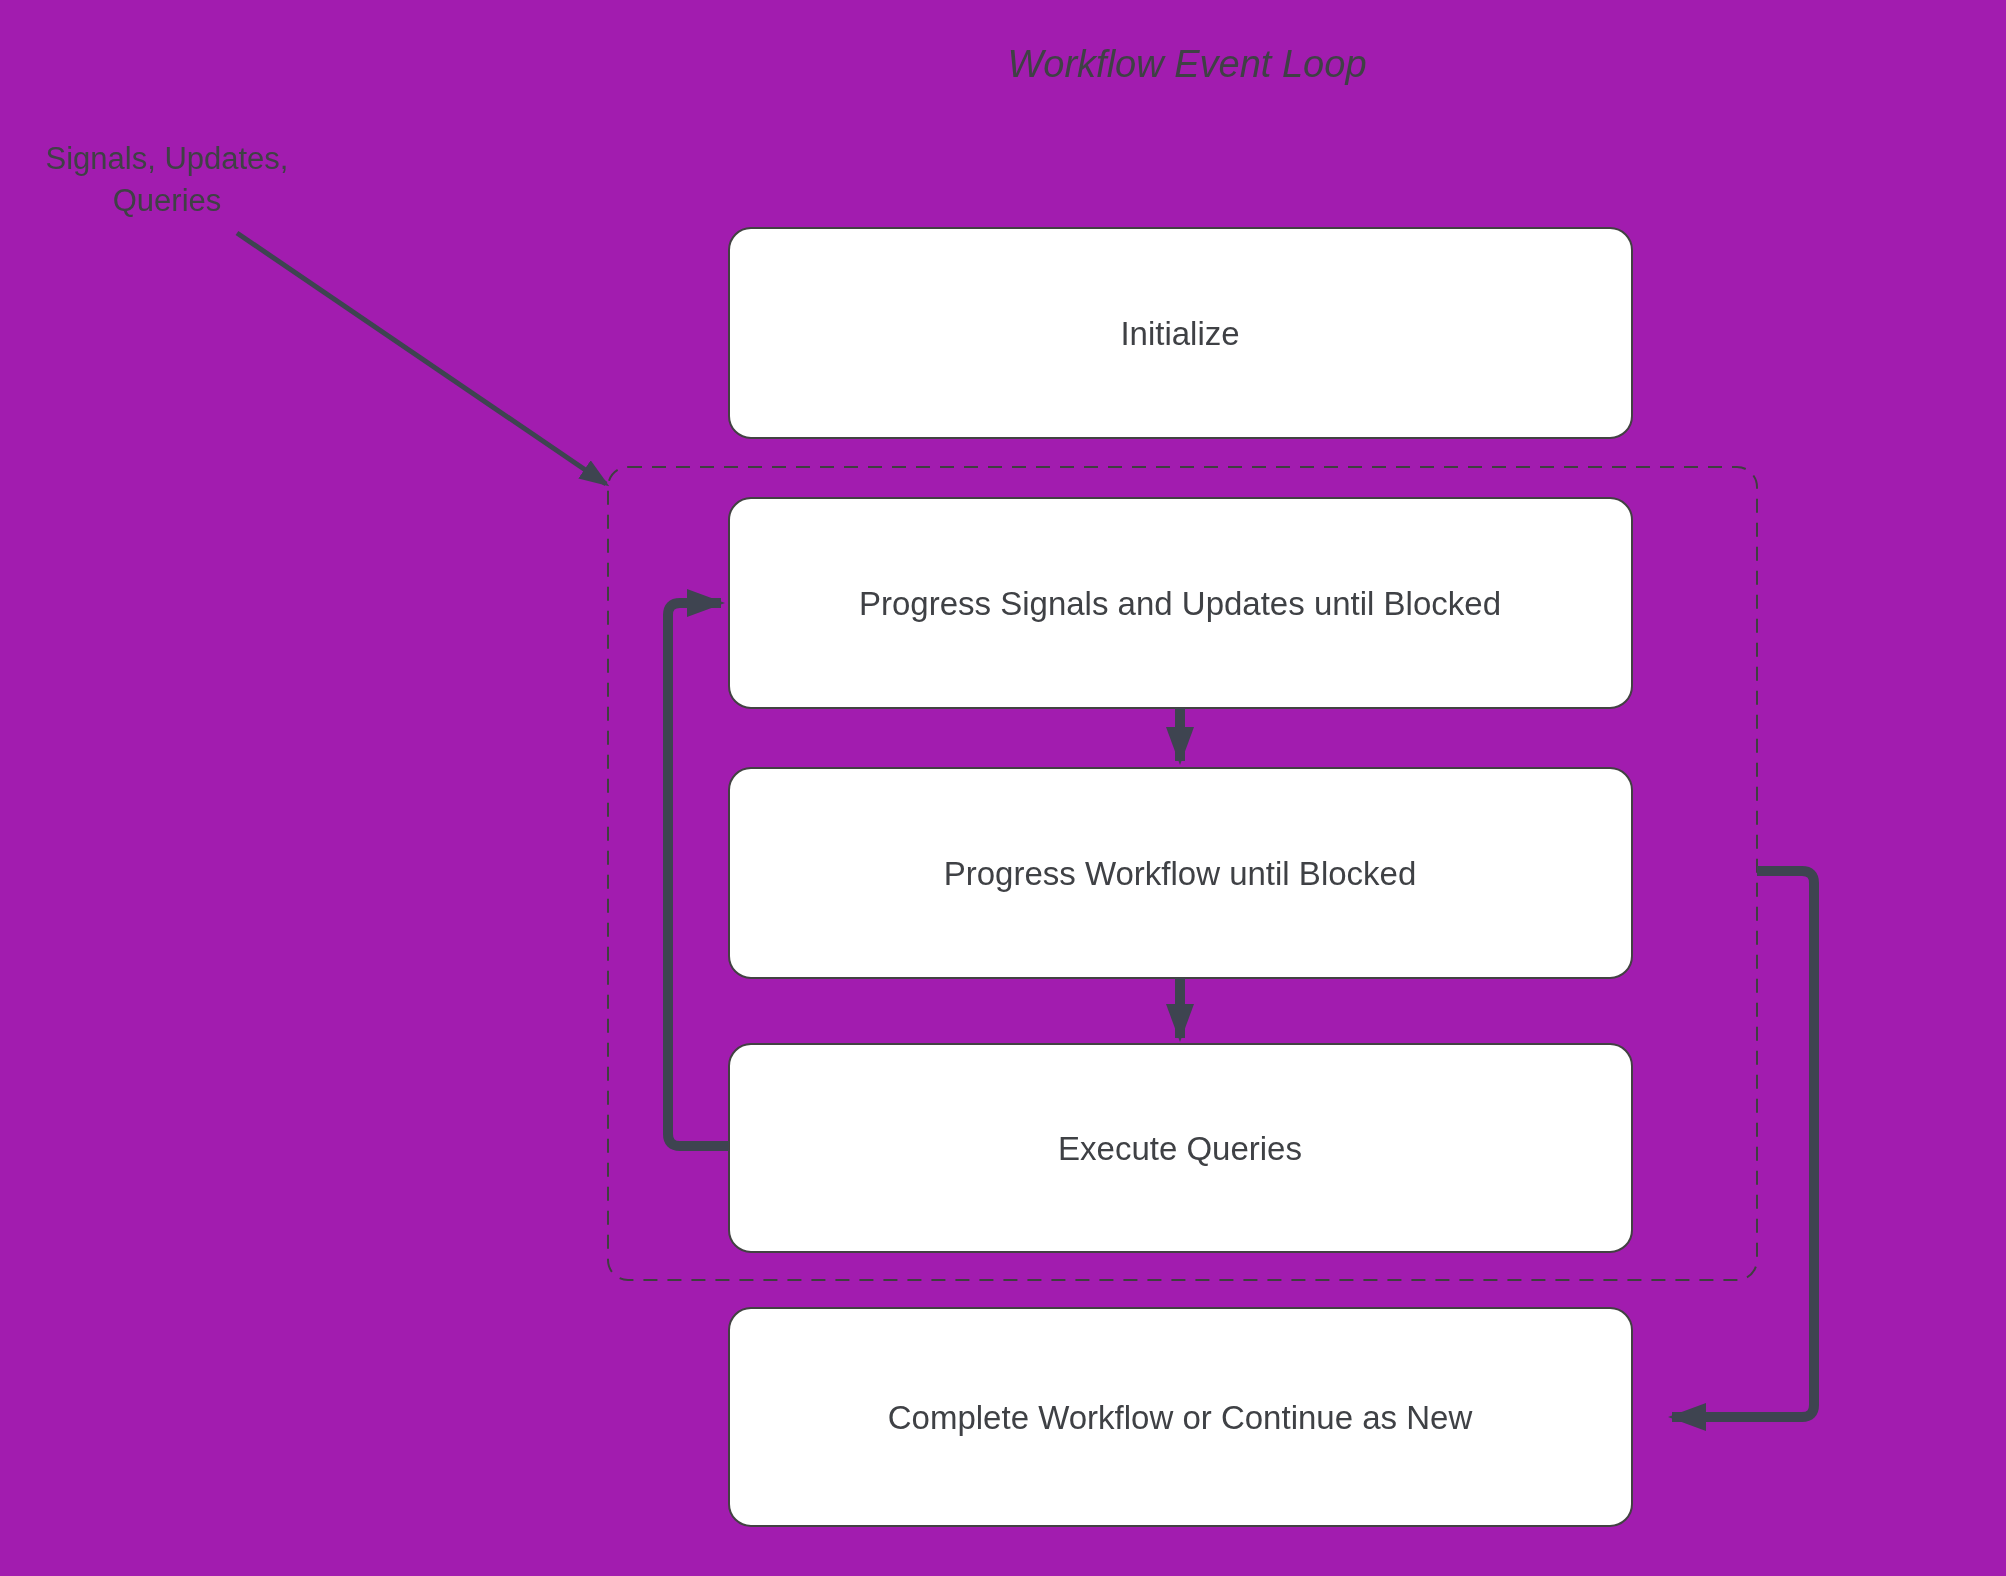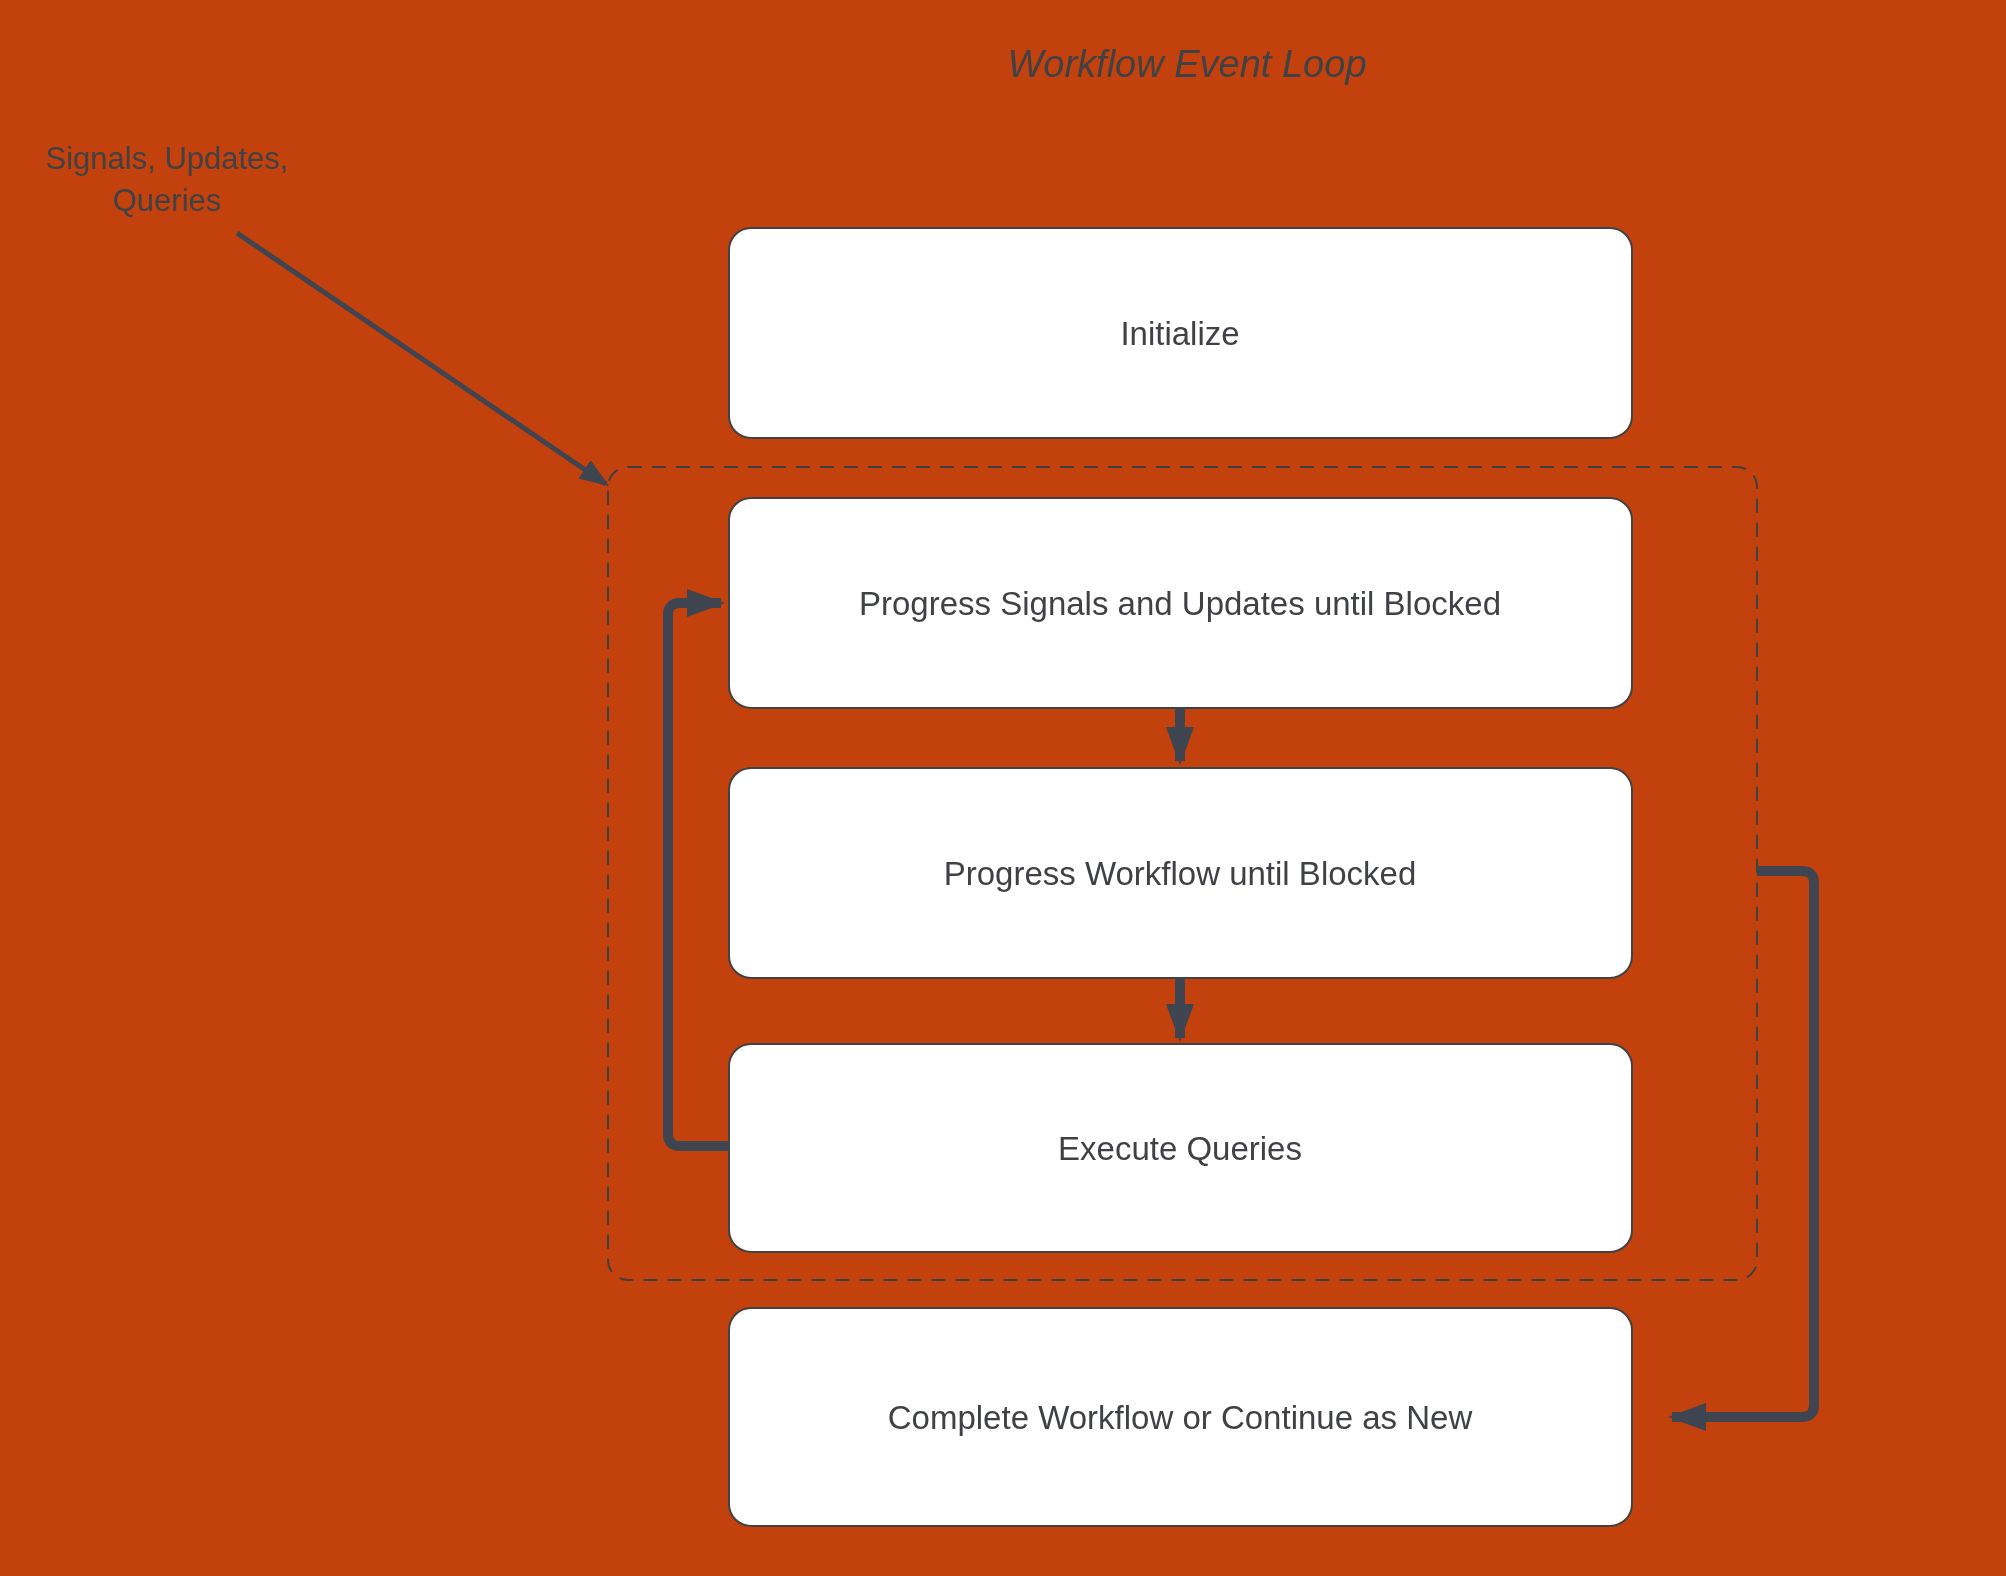--- a/index.html
+++ b/index.html
@@ -4,21 +4,21 @@
 <style>
   html, body {
     margin: 0;
     padding: 0;
     background: #ffffff;
   }
   .canvas {
     width: 2006px;
     height: 1576px;
     position: relative;
-    background: #c2410c;
+    background: #a21caf;
   }
   svg {
     display: block;
   }
   svg text {
     font-family: "Liberation Sans", sans-serif;
     fill: #3f4145;
   }
   .title-text {
     font-size: 38px;

